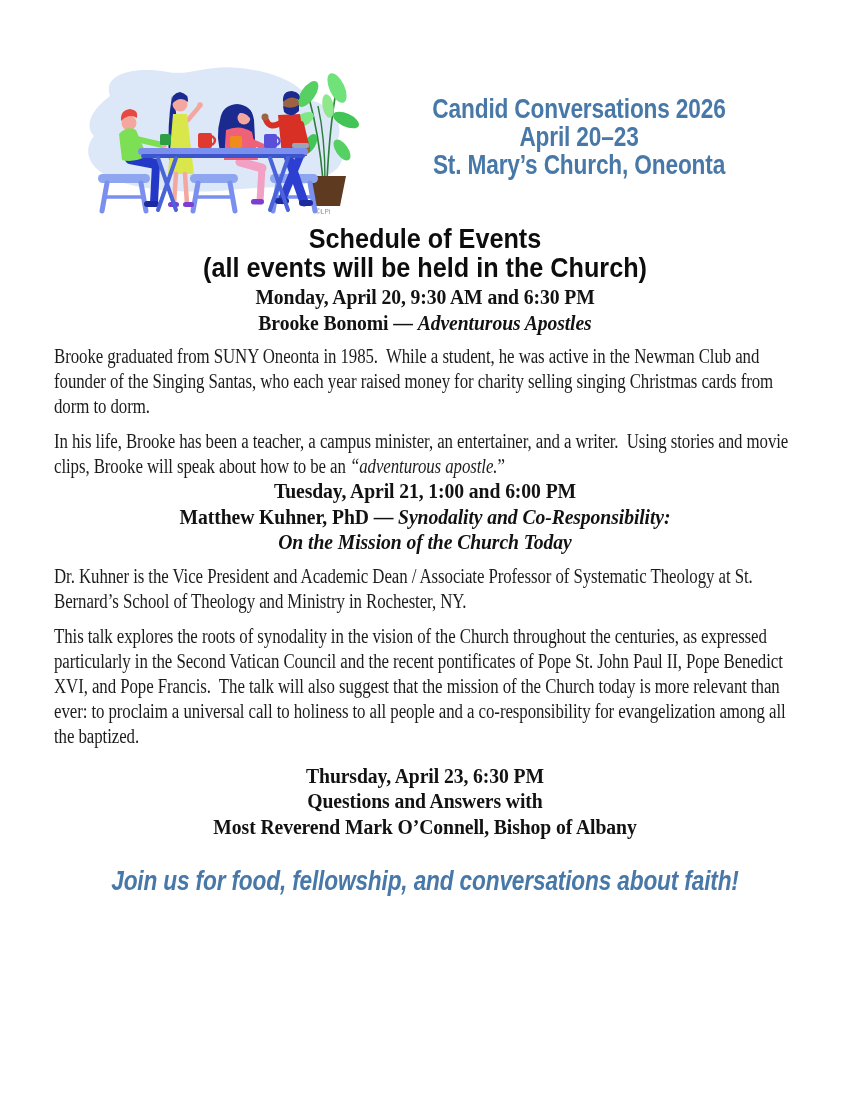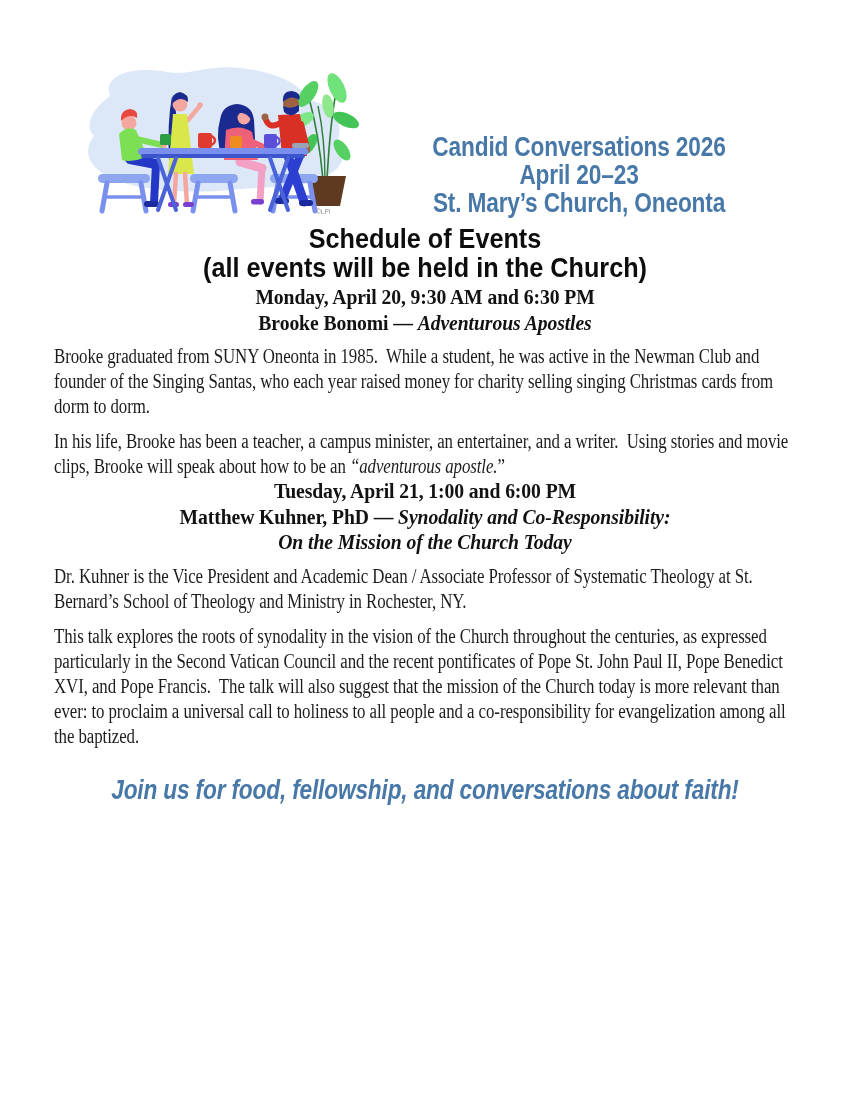--- a/index.html
+++ b/index.html
@@ -8,21 +8,21 @@
     width: 850px;
     height: 1100px;
     background: #ffffff;
     overflow: hidden;
     font-family: "Liberation Serif", serif;
     color: #1c1c1c;
   }
   
   .header {
     display: flex;
-    align-items: flex-end;
+    align-items: flex-start;
     padding: 62px 56px 0 72px;
   }
   .illustration { width: 292px; height: 155px; flex: none; }
   .illustration svg { display: block; width: 292px; height: 155px; }
   .title-block {
     flex: 1;
     text-align: center;
     margin-top: 33px;
     color: #4878a8;
     font: 700 27px/28px "Liberation Sans", sans-serif;
@@ -213,16 +213,23 @@
     <div class="day-head">
       <div>Tuesday, April 21, 1:00 and 6:00 PM</div>
       <div><span>Matthew Kuhner, PhD — </span><em>Synodality and Co-Responsibility:</em></div>
       <div><em>On the Mission of the Church Today</em></div>
     </div>
     <p class="body-text">Dr. Kuhner is the Vice President and Academic Dean / Associate Professor of Systematic Theology at St. Bernard’s School of Theology and Ministry in Rochester, NY.</p>
     <p class="body-text">This talk explores the roots of synodality in the vision of the Church throughout the centuries, as expressed particularly in the Second Vatican Council and the recent pontificates of Pope St. John Paul II, Pope Benedict XVI, and Pope Francis.  The talk will also suggest that the mission of the Church today is more relevant than ever: to proclaim a universal call to holiness to all people and a co-responsibility for evangelization among all the baptized.</p>
   </section>
 
 
+  <section class="event event-thursday">
+    <div class="day-head">
+      <div>Thursday, April 23, 6:30 PM</div>
+      <div>Questions and Answers with</div>
+      <div>Most Reverend Mark O’Connell, Bishop of Albany</div>
+    </div>
+  </section>
 
   <div class="tagline">Join us for food, fellowship, and conversations about faith!</div>
 
 </div>
 
 </body></html>

